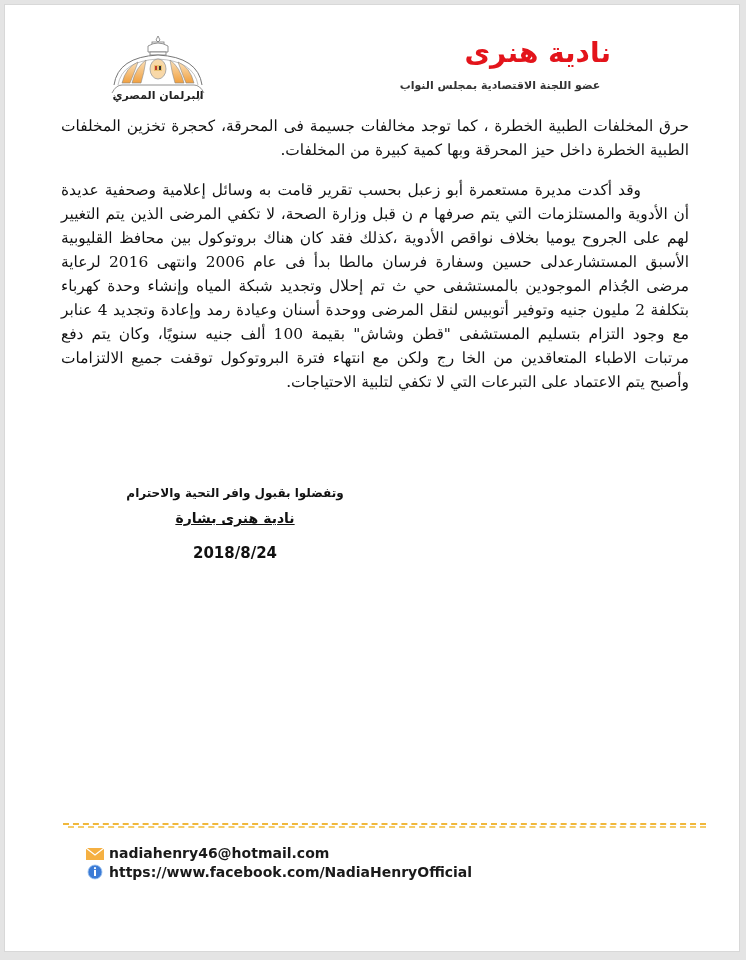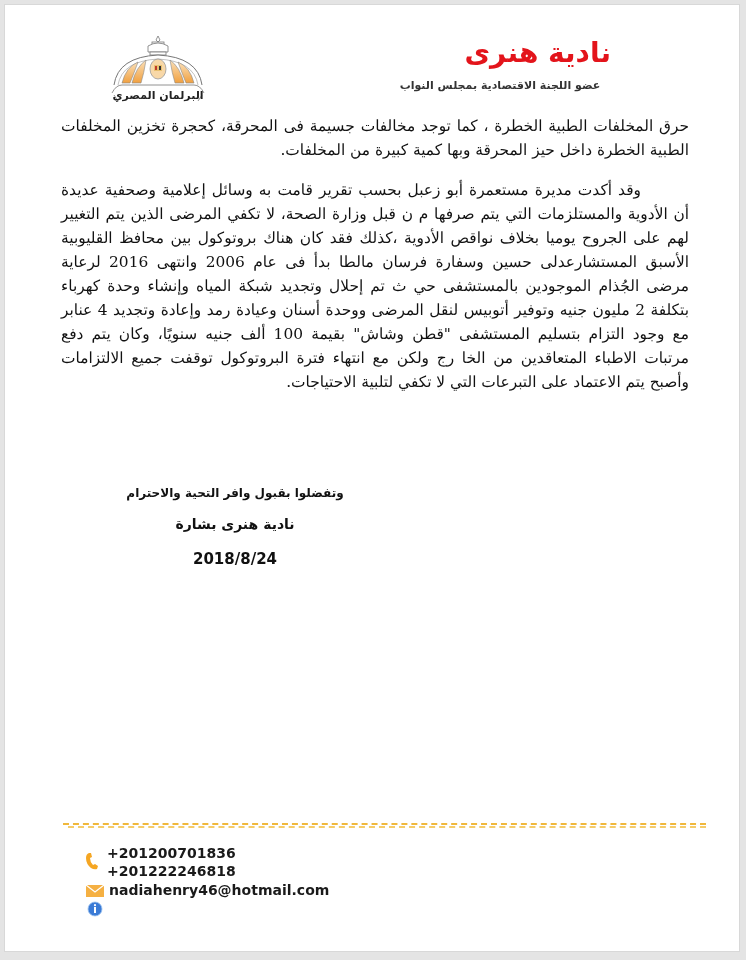--- a/index.html
+++ b/index.html
@@ -66,21 +66,21 @@
       left: 60px; top: 478px;
       width: 340px;
       direction: rtl;
       text-align: center;
       font-family: "DejaVu Sans", sans-serif;
       font-weight: bold;
       color: #111111;
     }
     .closing div { font-size: 14px; line-height: 20px; }
     .closing .salutation { font-size: 12px; }
-    .closing .sig-name { margin-top: 11px; }
+    .closing .sig-name { margin-top: 5px; text-decoration: underline; }
     .closing .sig-title { margin-top: 15px; }
     .closing .sig-date { margin-top: 15px; font-size: 15px; }
 
     
     .divider {
       position: absolute;
       left: 58px; top: 818px;
       width: 643px; height: 6px;
     }
     .divider .d1, .divider .d2 {
@@ -158,47 +158,35 @@
     <div class="sig-name">نادية هنرى بشارة</div>
     <div class="sig-date">2018/8/24</div>
   </div>
 
   <div class="divider">
     <div class="d1"></div>
     <div class="d2"></div>
   </div>
 
   <div class="contacts">
-    <div class="phone-block">
-      <span class="c-icon phone">
-        <svg viewBox="0 0 16 20">
-          <path d="M4 2 Q1 3 1 7 Q1 13 6 17 Q9 19 12 18 L13 15 L10 13 L8 14 Q5 11 5 7 L7 6 L6 2z" fill="#f5a623"></path>
-        </svg>
-      </span>
-      <div class="c-row phone1">
-        <span>+201200701836</span>
-      </div>
-      <div class="c-row phone2">
-        <span>+201222246818</span>
-      </div>
-    </div>
     <div class="c-row">
       <span class="c-icon">
         <svg viewBox="0 0 20 16">
             <rect x="1" y="3" width="18" height="12" fill="#f5b042"></rect>
             <path d="M1 3 L10 10 L19 3" fill="none" stroke="#fff" stroke-width="1.2"></path>
           </svg>
       </span>
       <span>nadiahenry46@hotmail.com</span>
     </div>
     <div class="c-row">
       <span class="c-icon">
         <svg viewBox="0 0 20 16">
             <circle cx="10" cy="8" r="7" fill="#3b7bd6"></circle>
             <circle cx="10" cy="8" r="7" fill="none" stroke="#9cc3f0" stroke-width="0.8"></circle>
             <rect x="9" y="6" width="2" height="6" fill="#fff"></rect>
             <circle cx="10" cy="4.2" r="1.1" fill="#fff"></circle>
           </svg>
       </span>
+      <span>https://www.facebook.com/NadiaHenryOfficial</span>
     </div>
   </div>
 
 </div>
 
 </body></html>

